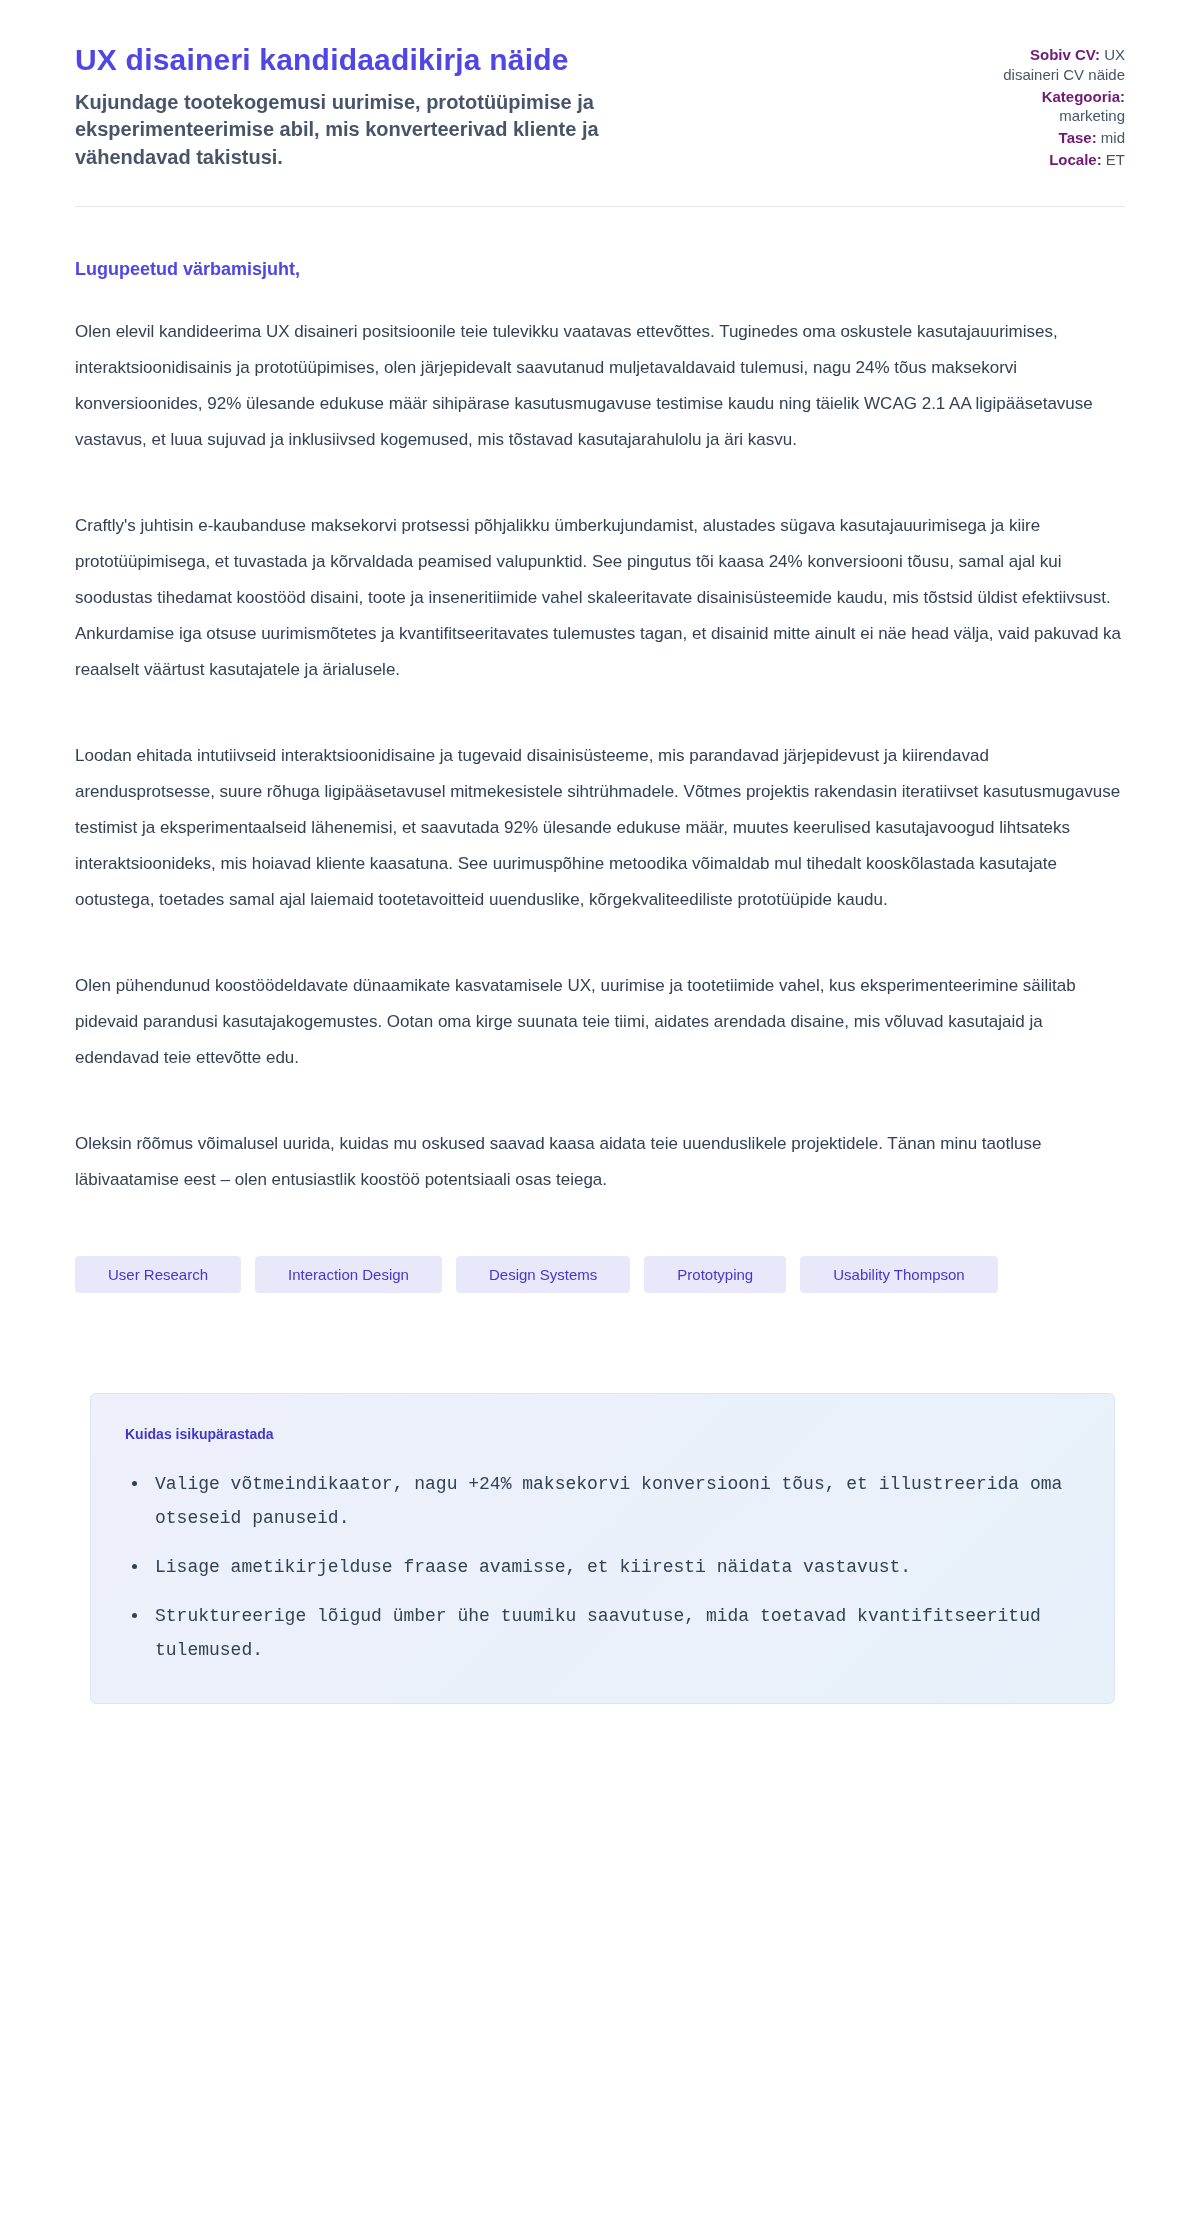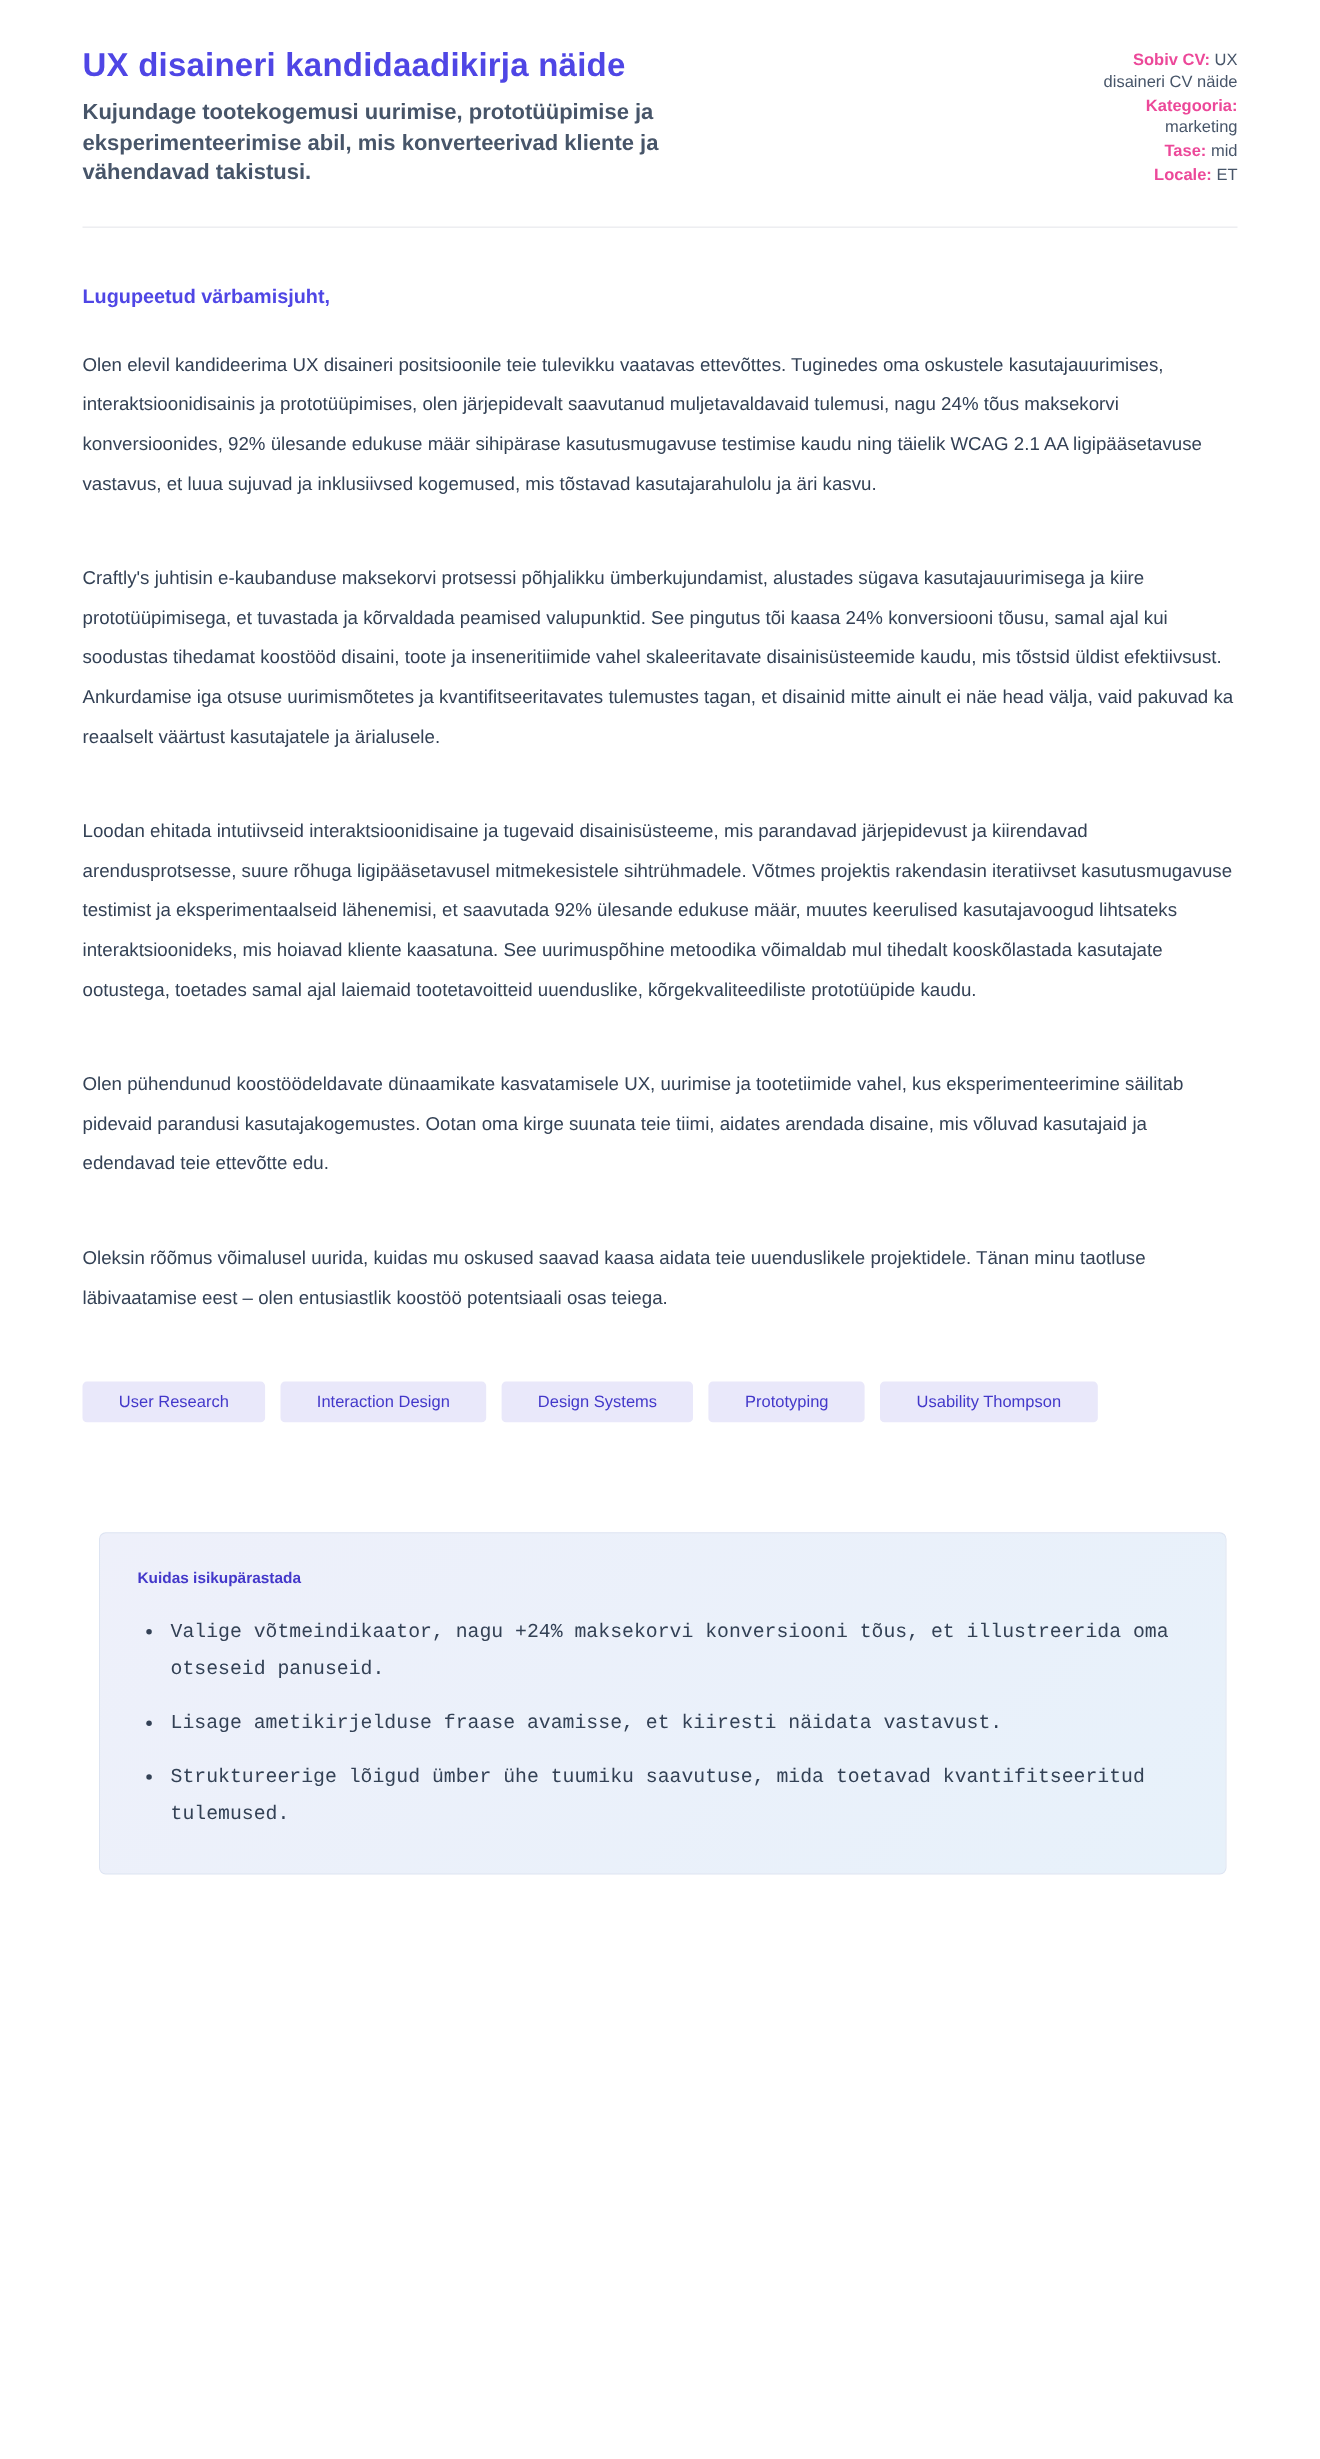--- a/index.html
+++ b/index.html
@@ -12,21 +12,21 @@
   }
   .page {
     width: 1200px;
     padding: 42px 75px 80px 75px;
   }
 
   
   .header {
     display: flex;
     justify-content: space-between;
-    align-items: flex-end;
+    align-items: center;
     gap: 40px;
   }
   .header-left { flex: 1 1 auto; }
   .page-title {
     font-size: 30px;
     font-weight: 700;
     color: #4f46e5;
     letter-spacing: 0.2px;
     margin-bottom: 12px;
   }
@@ -40,21 +40,21 @@
   .meta {
     flex: 0 0 150px;
     width: 150px;
     text-align: right;
     font-size: 15px;
     line-height: 1.32;
     color: #475569;
     padding-top: 3px;
   }
   .meta-row { margin-bottom: 2px; }
-  .meta-row strong { color: #ec4899; font-weight: 700; margin-left: 32px; }
+  .meta-row strong { color: #701a75; font-weight: 700; margin-left: 32px; }
 
   .divider {
     border: none;
     border-top: 1px solid #e5e7eb;
     margin: 34px 0 0 0;
   }
 
   
   .letter { margin-top: 52px; }
   .greeting {

